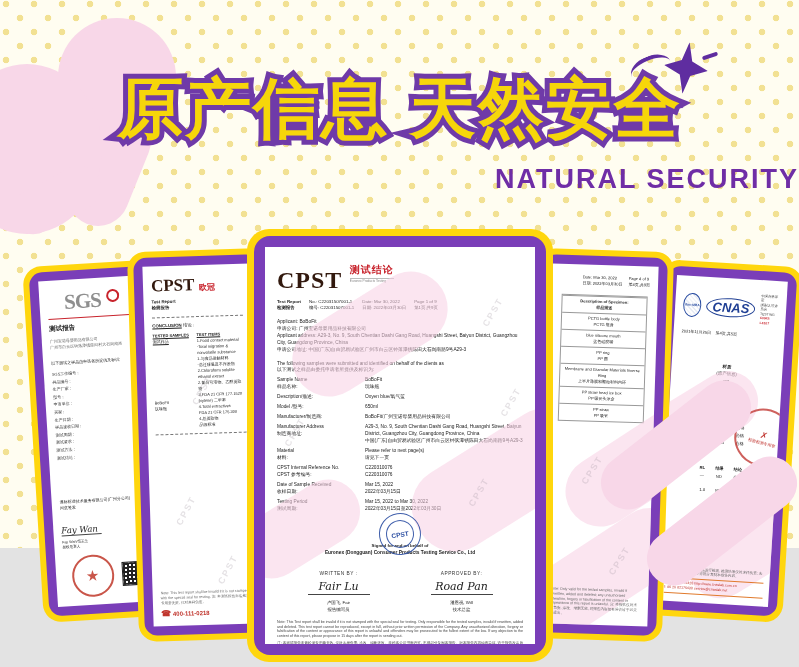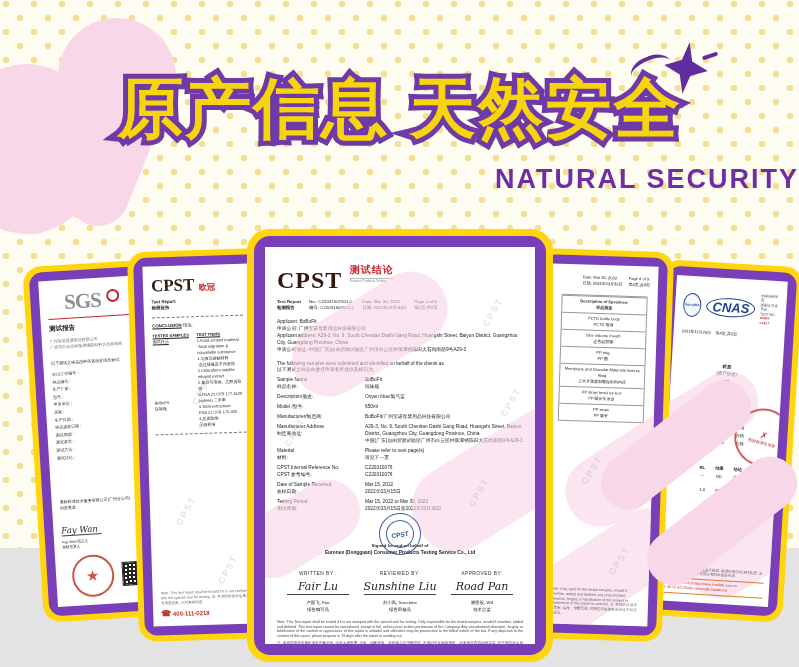--- a/index.html
+++ b/index.html
@@ -400,26 +400,20 @@
         </div>
 
         <div class="sigrow">
           <div class="sigcol">
             <div class="sighead">WRITTEN BY :</div>
             <span class="sig">Fair Lu</span>
             <div class="signame">卢国飞, Fair</div>
             <div class="sigrole">报告编写员</div>
           </div>
           <div class="sigcol">
-            <div class="sighead">REVIEWED BY:</div>
-            <span class="sig">Sunshine Liu</span>
-            <div class="signame">刘小凤, Sunshine</div>
-            <div class="sigrole">报告审核员</div>
-          </div>
-          <div class="sigcol">
             <div class="sighead">APPROVED BY:</div>
             <span class="sig">Road Pan</span>
             <div class="signame">潘恩祝, Will</div>
             <div class="sigrole">技术总监</div>
           </div>
         </div>
 
         <div class="note t36">Note: This Test report shall be invalid if it is not stamped with the special seal for testing. Only responsible for the tested samples, invalid if rewritten, added and deleted. This test report cannot be reproduced, except in full, without prior written permission of the Company. Any unauthorized alteration, forgery or falsification of the content or appearance of this report is unlawful and offenders may be prosecuted to the fullest extent of the law. If any objection to the content of this report, please propose in 15 days after the report is sending out.</div>
         <div class="note t36" style="margin-top:2px">注: 本测试报告未盖检测专用章无效, 仅对来样负责, 涂改、增删无效。未经本公司书面许可, 不得部分复制本报告。对本报告内容如有异议, 请于报告发出后15天内提出, 逾期不予受理。</div>
 

